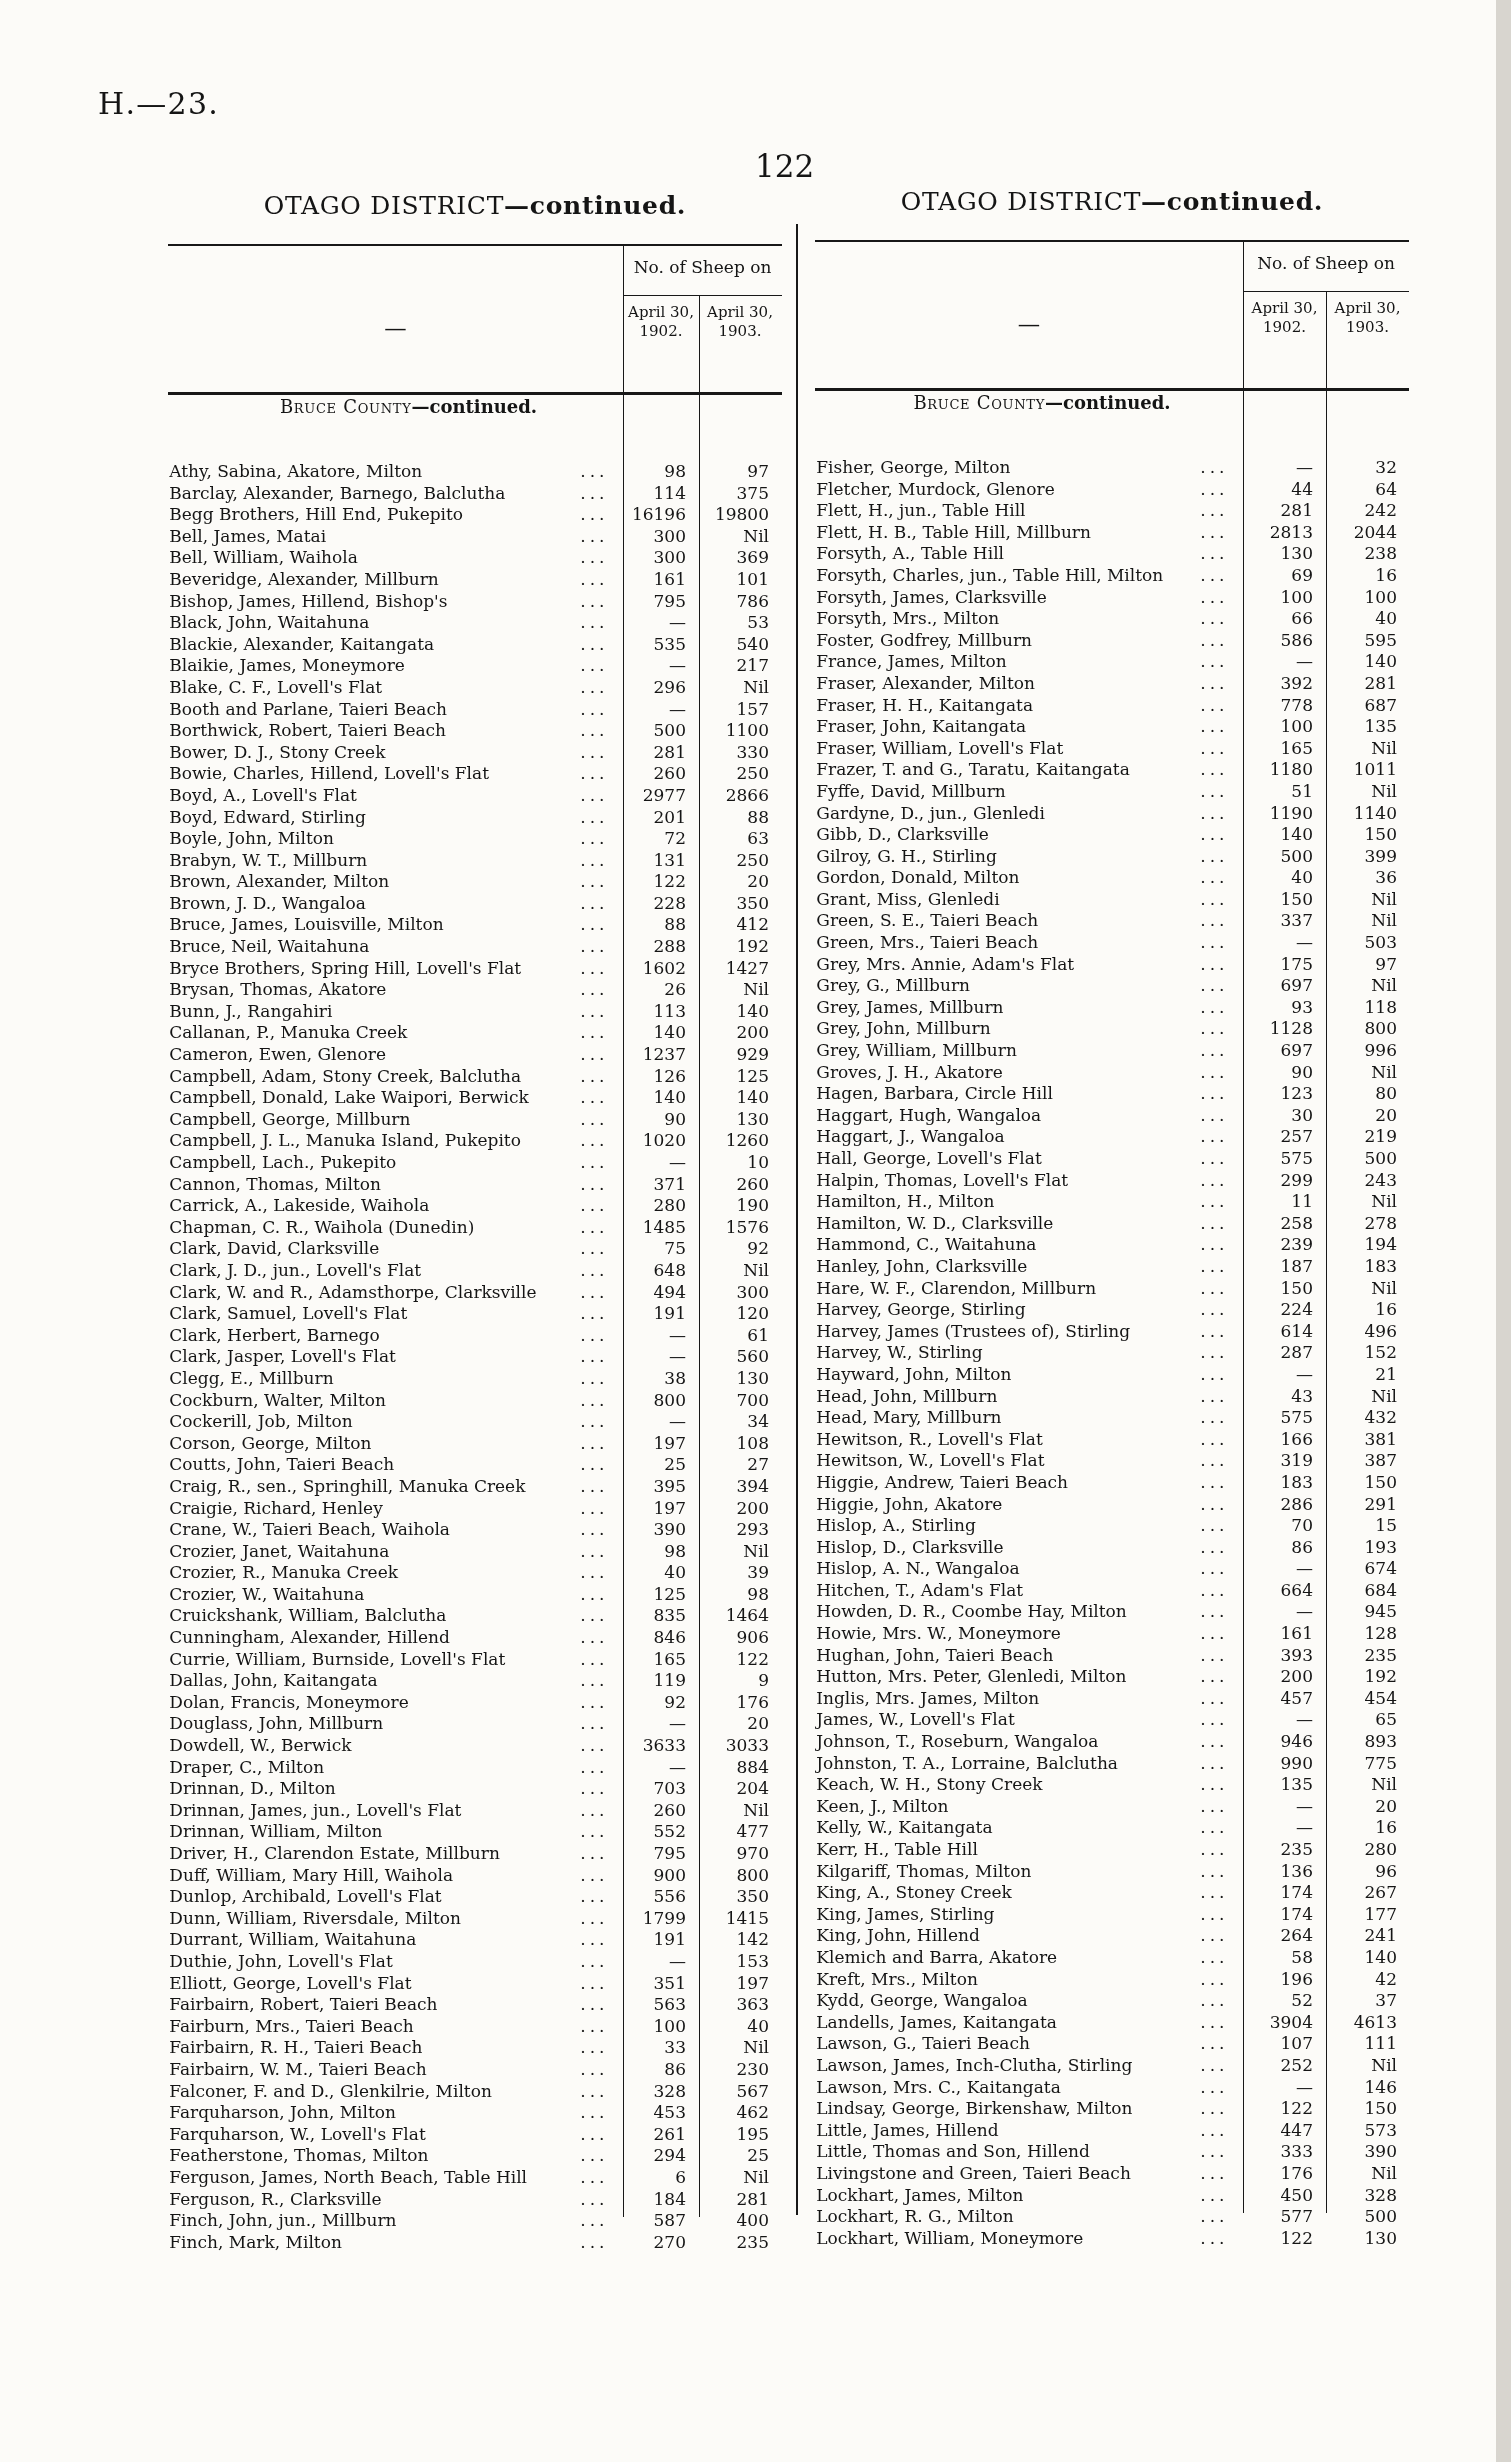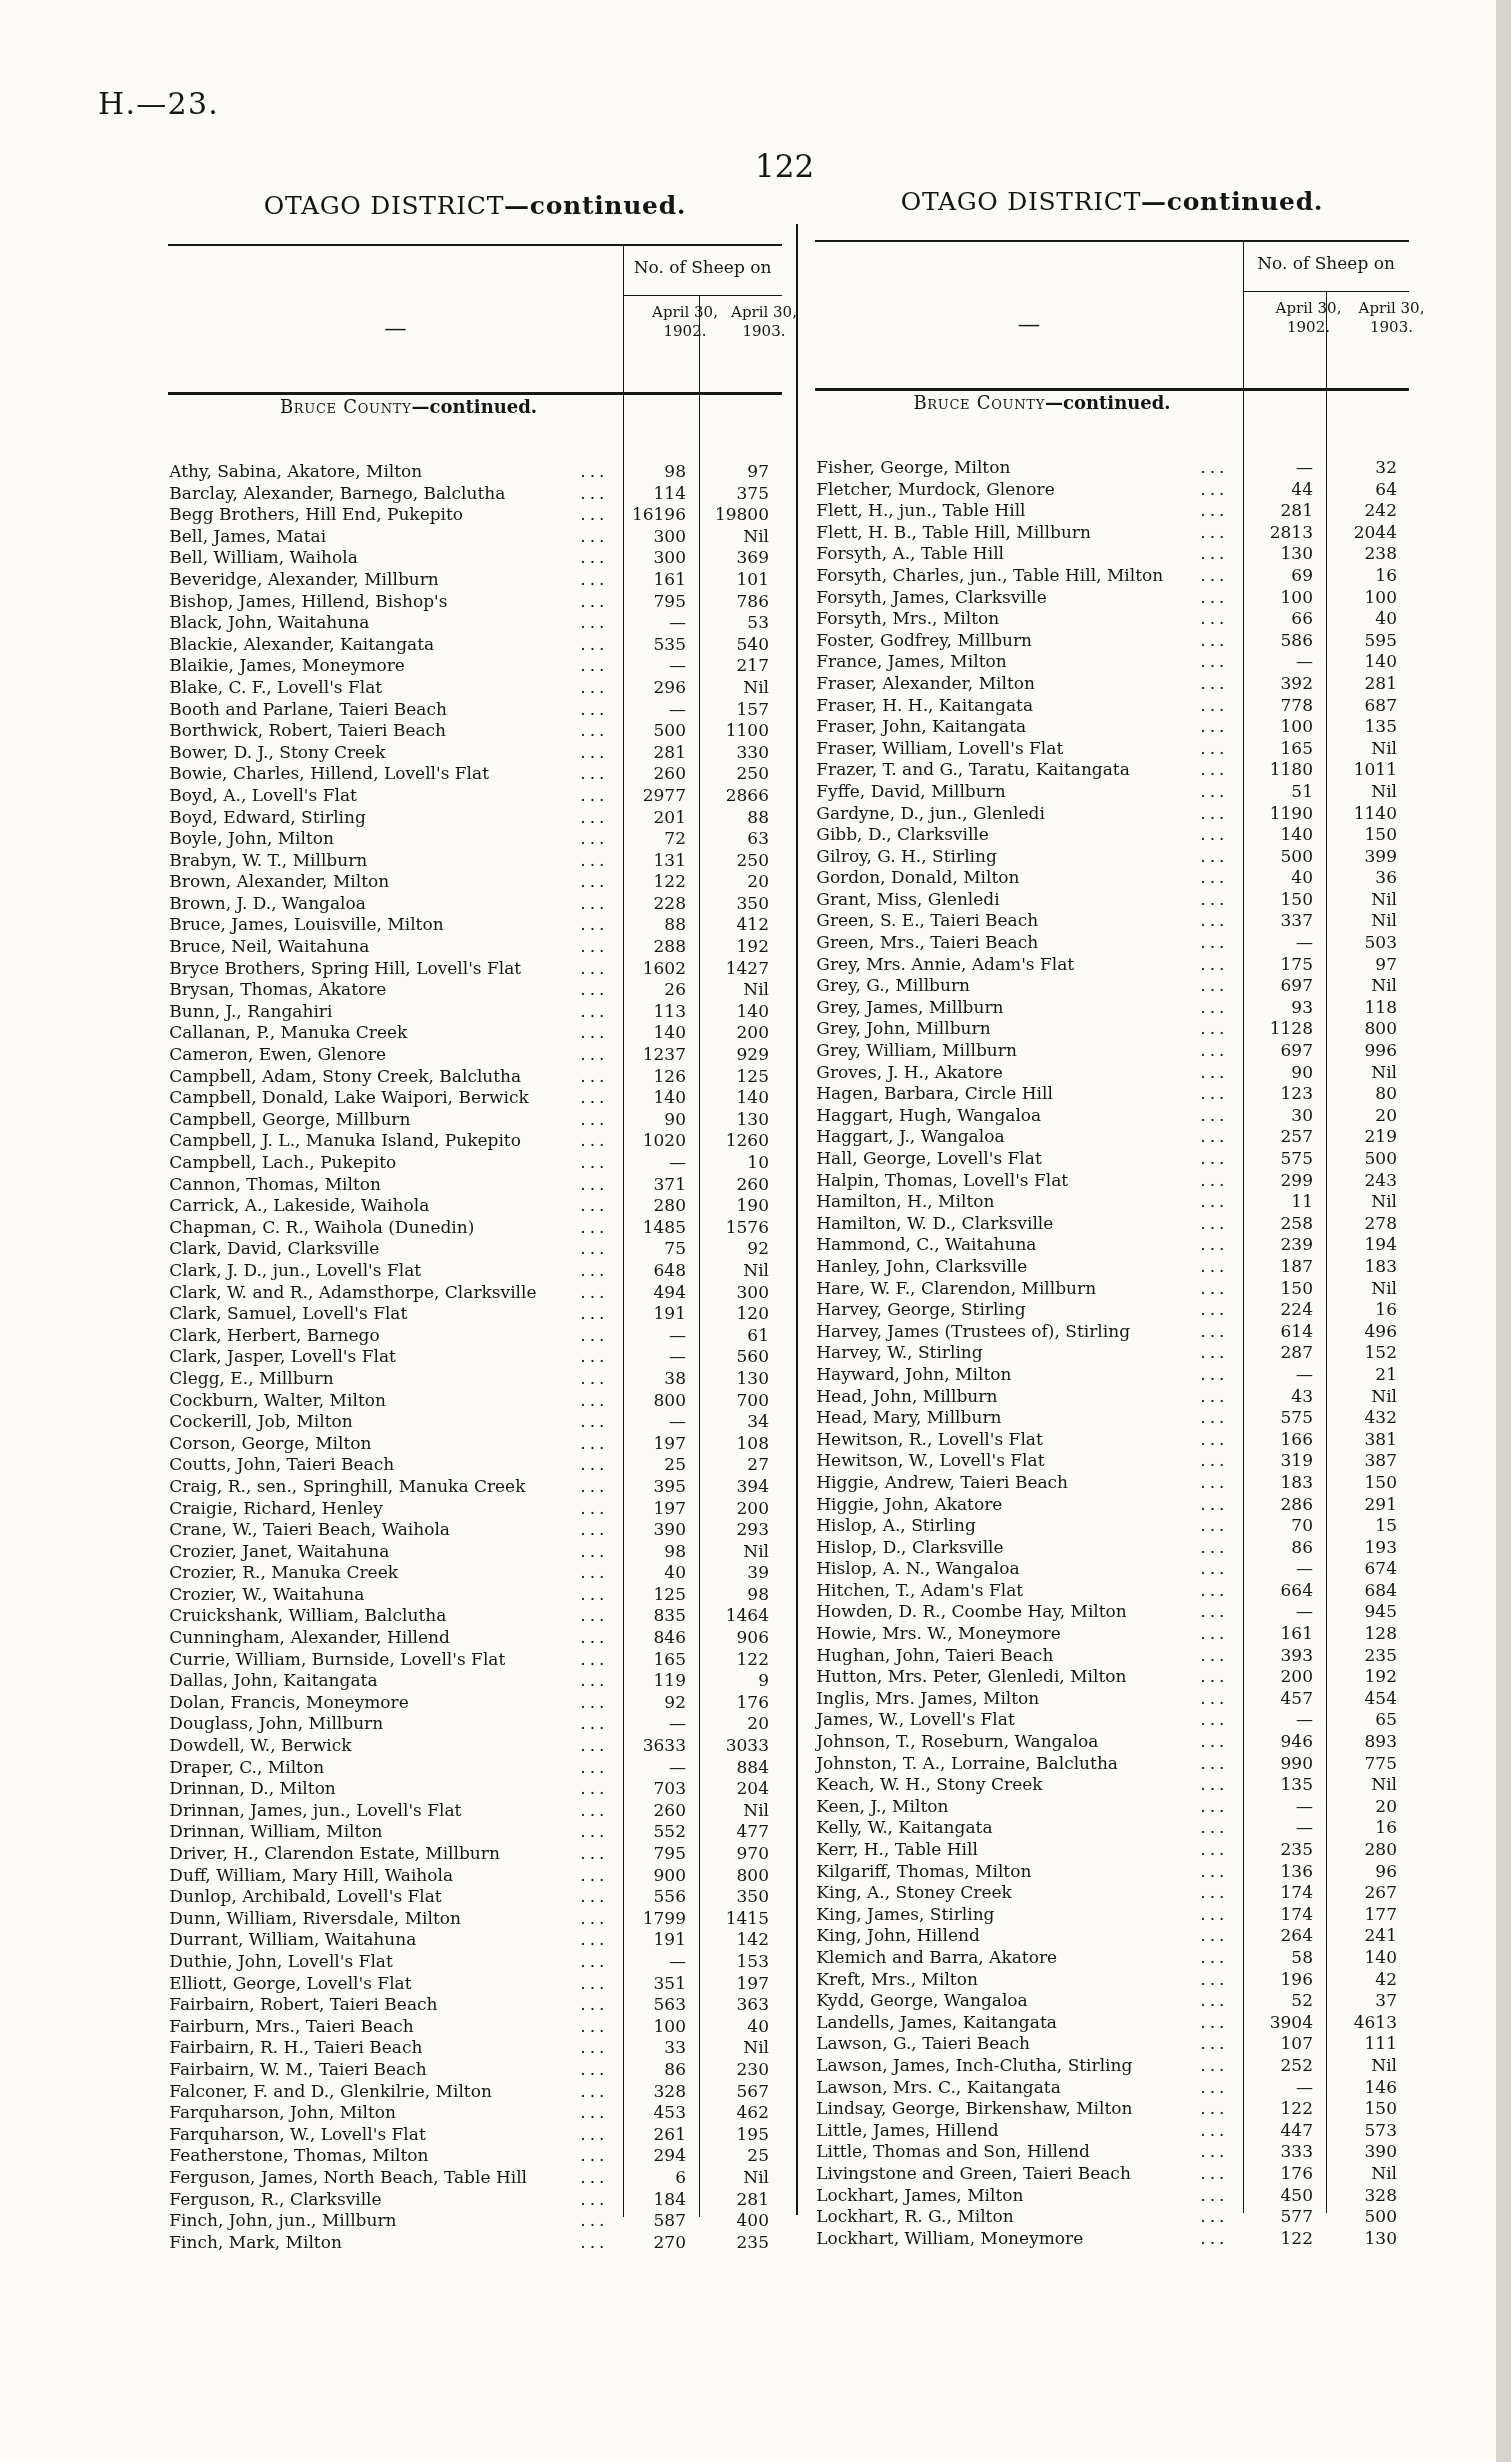--- a/index.html
+++ b/index.html
@@ -25,21 +25,21 @@
   .colR{left:815px;top:240px;width:594px;height:1973px;--nameW:428px;--v1:83px;--v2:83px;}
 
   .rule{position:absolute;background:#181818;}
   .top-rule{left:0;right:0;top:0;height:2px;}
   .mid-rule{left:var(--nameW);right:0;top:51px;height:1.3px;}
   .head-rule{left:0;right:0;top:148px;height:2.6px;}
   .vline1{left:var(--nameW);top:0;bottom:0;width:1.3px;}
   .vline2{left:calc(var(--nameW) + var(--v1));top:51px;bottom:0;width:1.3px;}
 
   .sheep-on{position:absolute;left:var(--nameW);right:0;top:13px;text-align:center;font-size:17px;}
-  .date{position:absolute;top:59px;text-align:center;font-size:15px;line-height:18.5px;margin-left:24px;}
+  .date{position:absolute;top:59px;text-align:center;font-size:15px;line-height:18.5px;}
   .date.c1{left:var(--nameW);width:var(--v1);}
   .date.c2{left:calc(var(--nameW) + var(--v1));width:var(--v2);}
   .date span{display:block;}
   .head-dash{position:absolute;left:0;width:var(--nameW);top:71px;text-align:center;font-size:22.4px;}
 
   .section-line{position:absolute;top:152px;left:0;width:calc(var(--nameW) + 26px);text-align:center;font-size:18px;white-space:nowrap;}
   .sc{font-variant-caps:small-caps;letter-spacing:0.7px;margin-top:48px;}
   .it{font-weight:600;}
 
   .rows{position:absolute;top:177px;left:0;right:0;margin-top:40px;}

